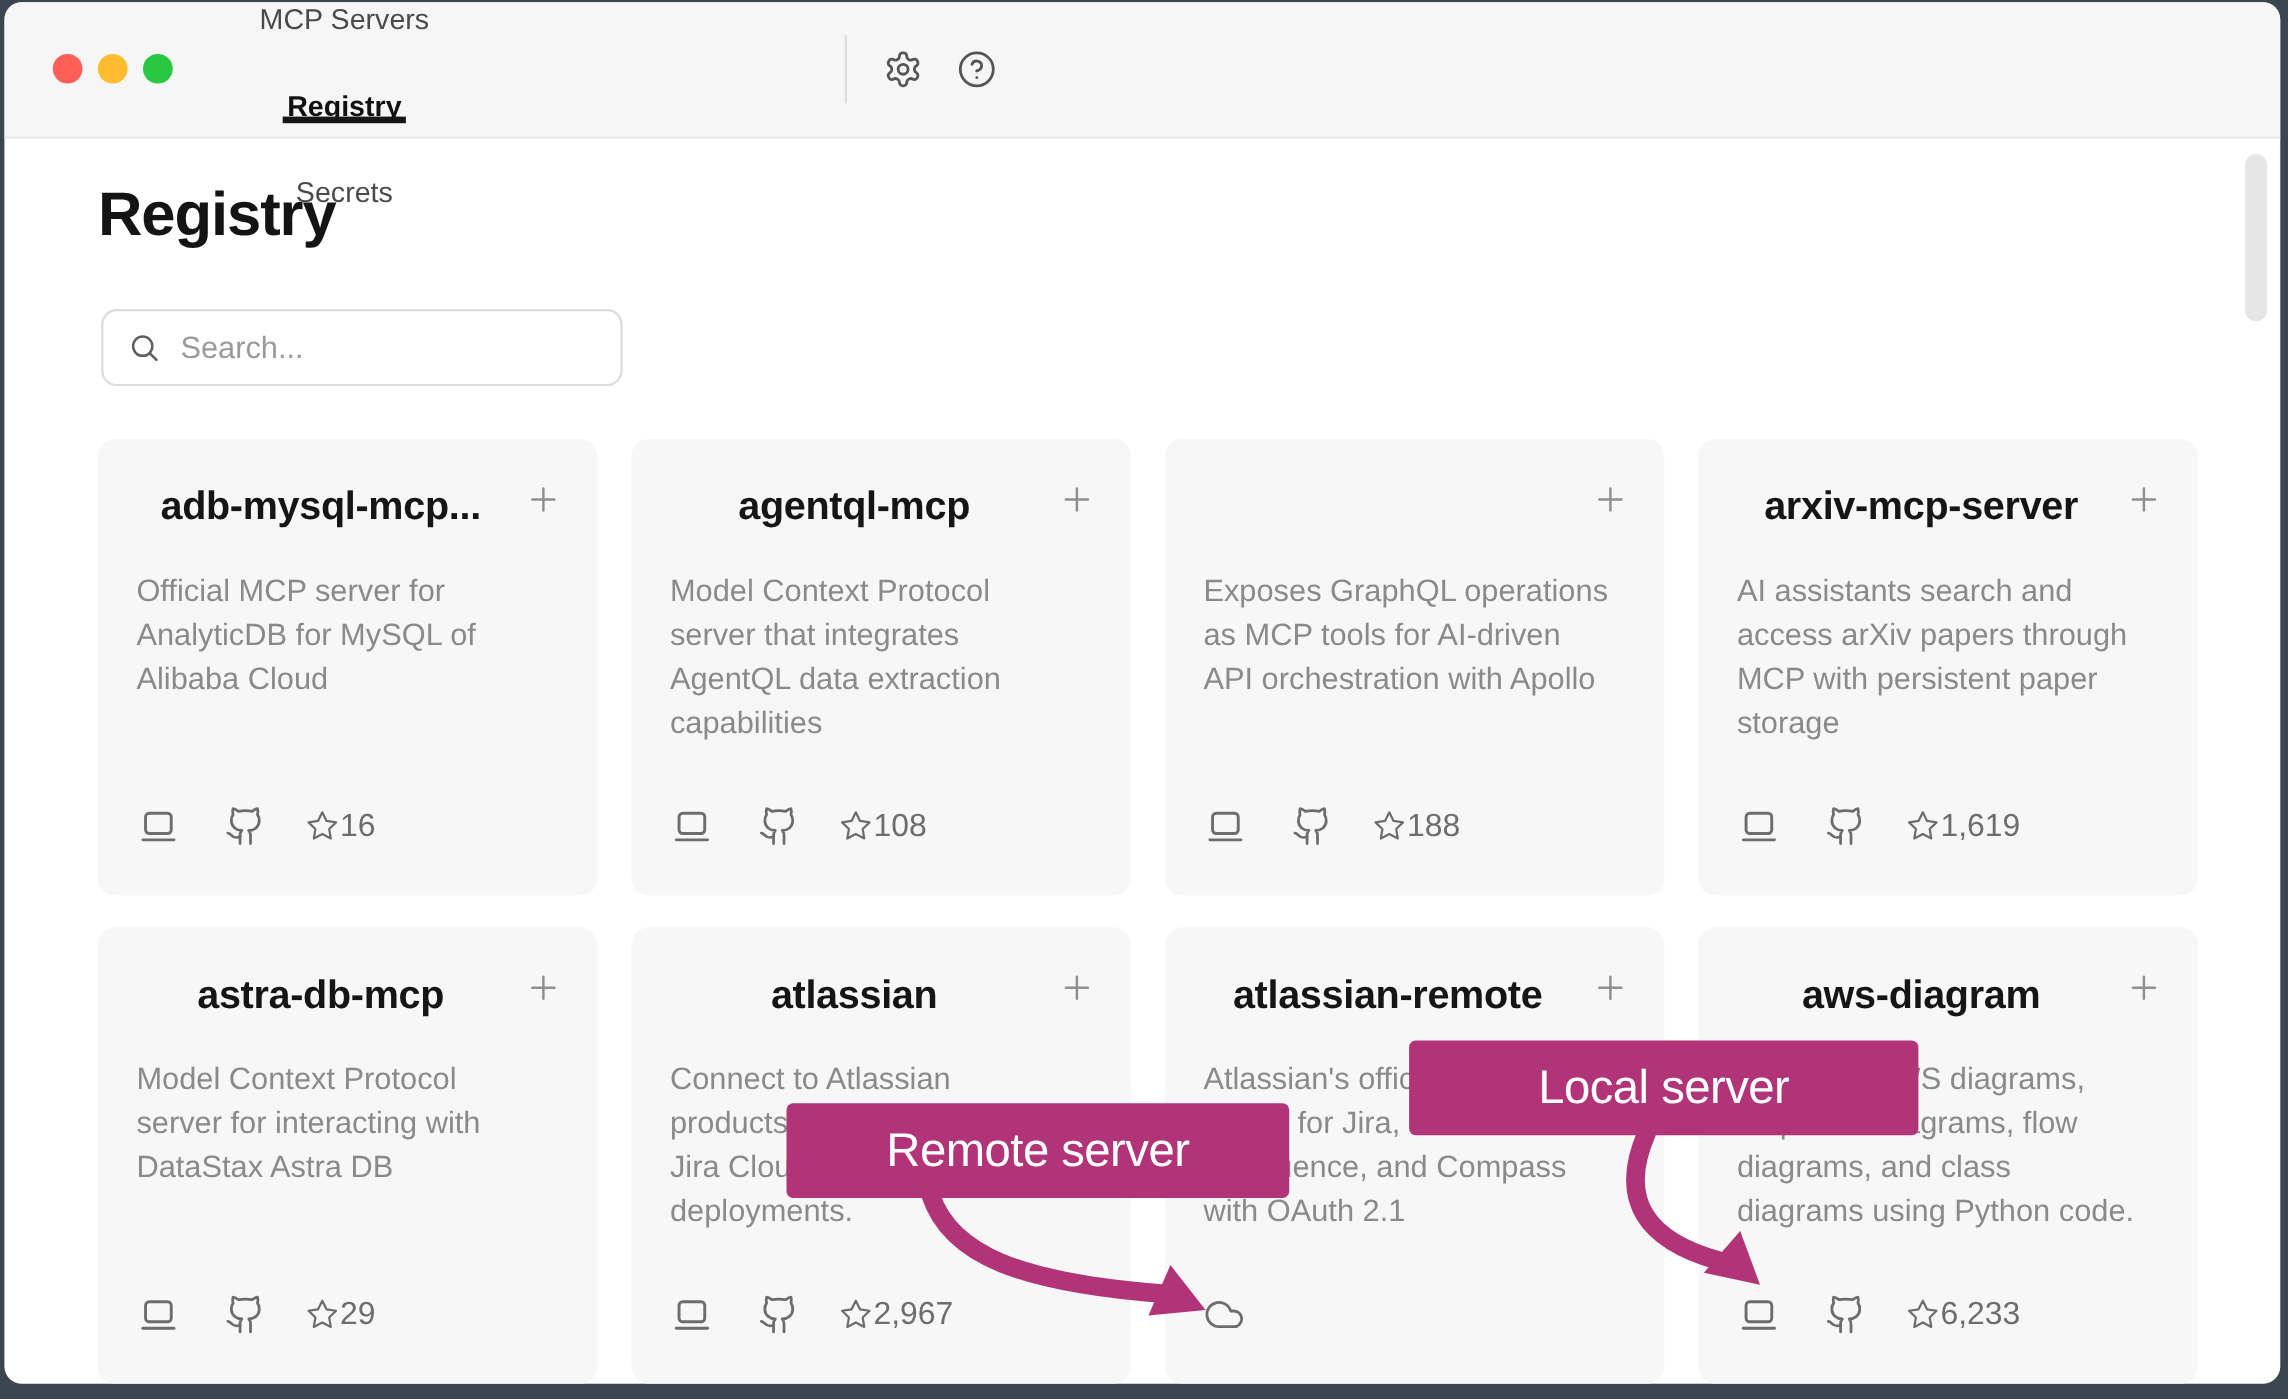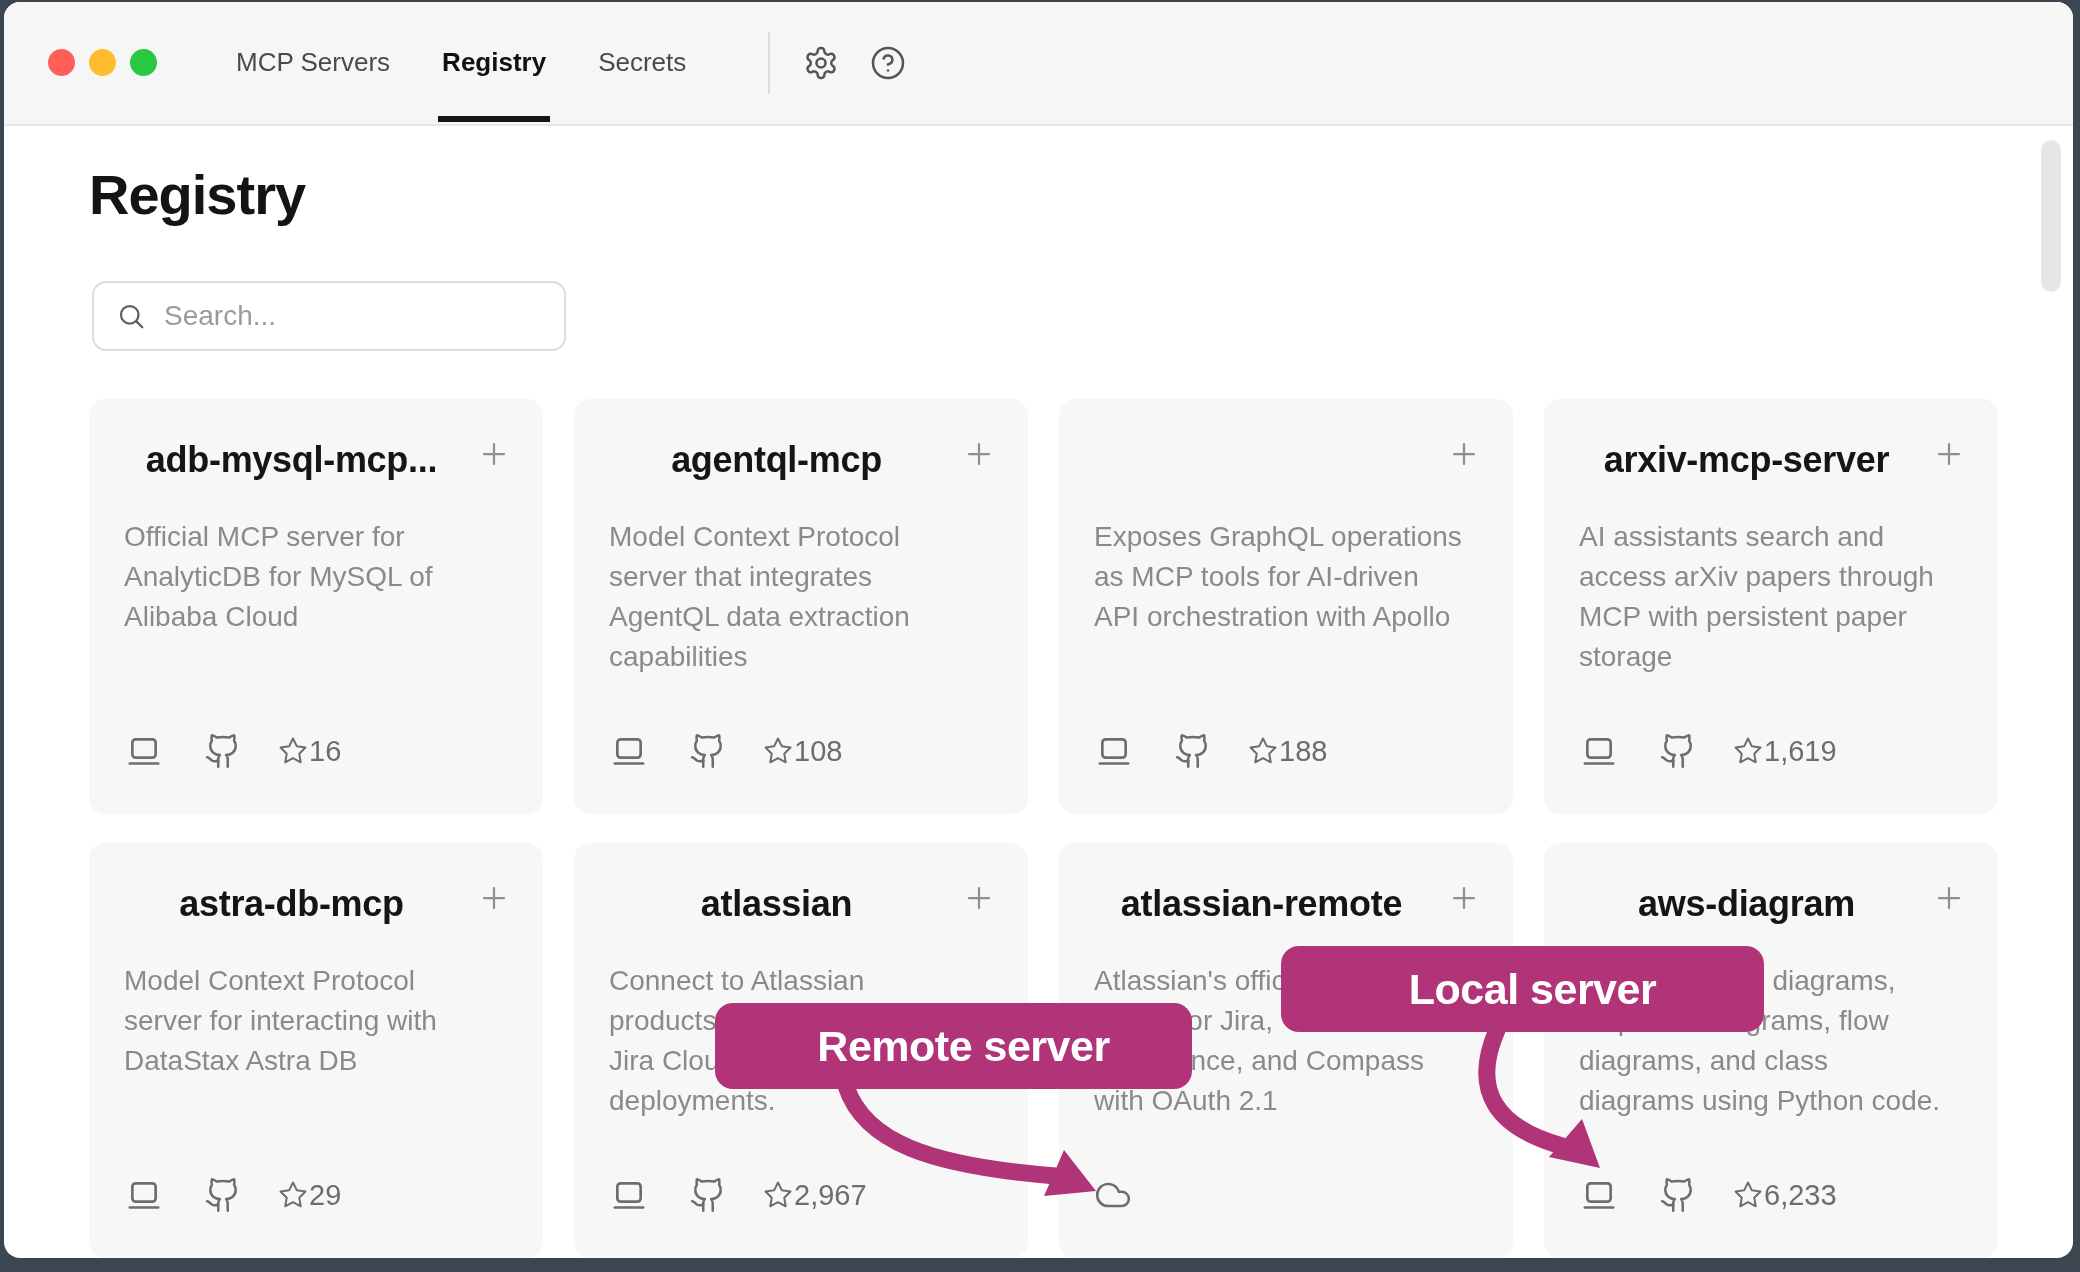--- a/index.html
+++ b/index.html
@@ -16,21 +16,21 @@
   
   .titlebar{
     position:absolute;left:0;top:0;right:0;height:122px;
     background:#f6f6f6;border-bottom:2px solid #e7e7e7;
   }
   .traffic{position:absolute;top:47px;left:44px;display:flex;gap:14px;}
   .light{width:27px;height:27px;border-radius:50%;}
   .light.red{background:#ff5f57;}
   .light.yellow{background:#febc2e;}
   .light.green{background:#28c840;}
-  .tabs{position:absolute;left:230px;top:0;height:120px;display:flex;gap:48px;align-items:center;}
+  .tabs{position:absolute;left:230px;top:0;height:120px;display:flex;gap:48px;align-items:center;flex-direction:column;}
   .tab{font-size:26px;color:#4a4a4a;position:relative;height:120px;display:flex;align-items:center;padding:0 2px;cursor:default;}
   .tab.active{color:#111;font-weight:700;}
   .tab.active::after{
     content:"";position:absolute;left:-2px;right:-2px;bottom:0;height:6px;background:#161616;
   }
   .tb-divider{position:absolute;left:764px;top:30px;width:2px;height:62px;background:#dcdcdc;}
   .tb-icon{position:absolute;top:43px;width:36px;height:36px;color:#555;cursor:default;}
   .tb-icon svg{width:36px;height:36px;display:block;}
   .gear{left:799px;}
   .help{left:866px;}
@@ -74,22 +74,22 @@
   }
   .fi{display:block;}
   .icon-laptop{width:40px;height:40px;}
   .icon-github{width:38px;height:38px;margin-left:40px;}
   .icon-star{width:30px;height:30px;margin-left:36px;}
   .icon-cloud{width:38px;height:38px;}
   .star-count{font-size:29px;color:#6d6d6d;margin-left:1px;}
   
   .callout{
     position:absolute;background:var(--accent,#b23478);color:#fff;
-    border-radius:18px;display:flex;align-items:center;justify-content:center;
-    font-size:43px;font-weight:700;letter-spacing:-0.5px;z-index:30;padding-left:20px;
+    border-radius:6px;display:flex;align-items:center;justify-content:center;
+    font-size:43px;font-weight:400;letter-spacing:-0.5px;z-index:30;
   }
   .callout.remote{left:715px;top:1003px;width:457px;height:86px;}
   .callout.local{left:1281px;top:946px;width:463px;height:86px;}
   .arrows{position:absolute;left:0;top:0;width:2080px;height:1272px;z-index:29;pointer-events:none;}
   
   .scroll-thumb{
     position:absolute;right:12px;top:138px;width:20px;height:152px;
     background:#e6e6e6;border-radius:10px;
   }
 </style>

